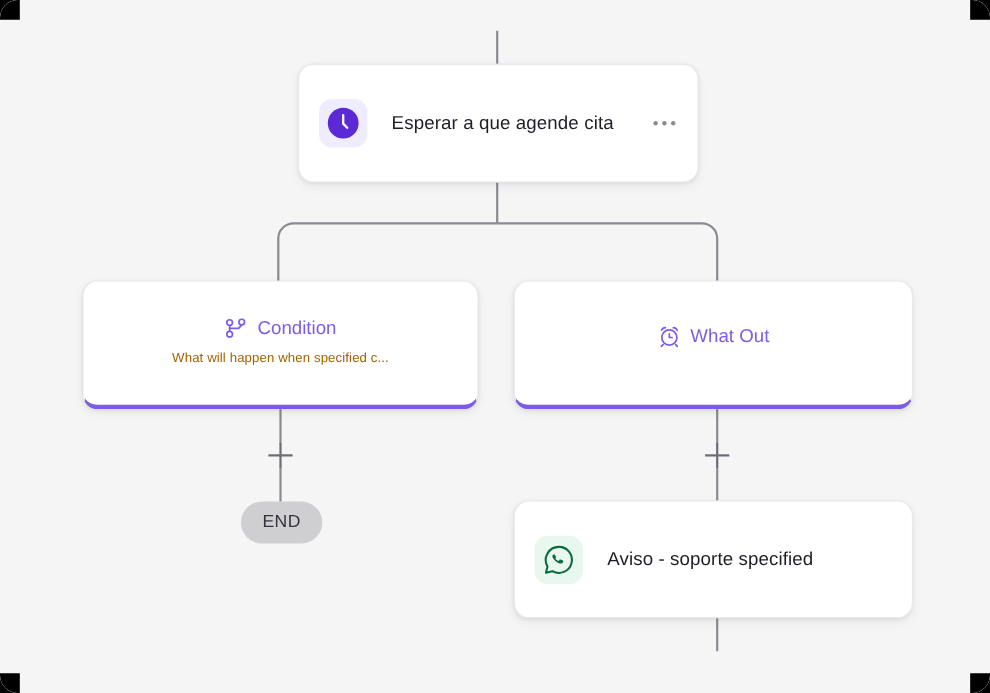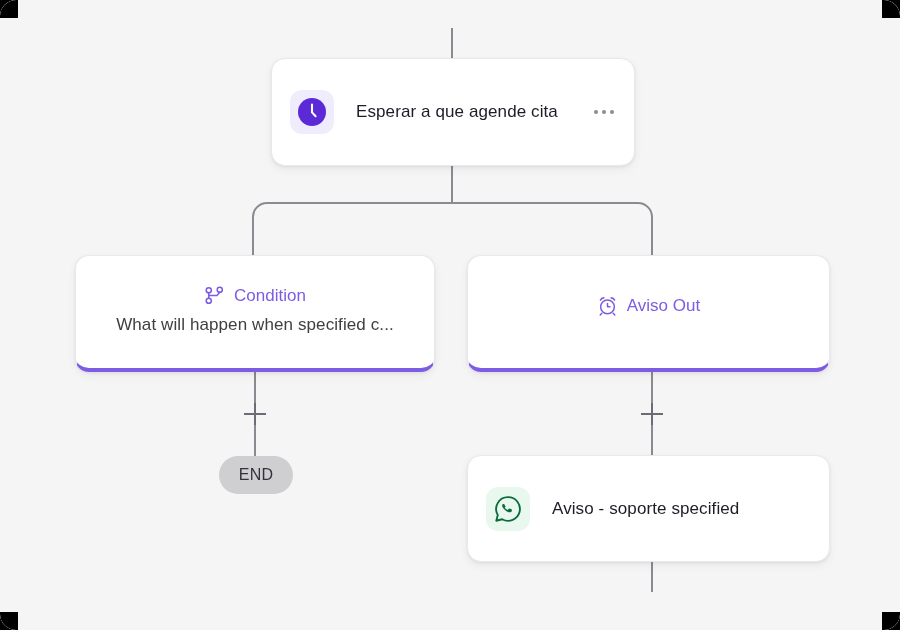--- a/index.html
+++ b/index.html
@@ -109,22 +109,22 @@
   .branch-head {
     display: flex;
     align-items: center;
     gap: 9px;
     color: #7d5ce4;
     font-size: 17px;
     margin-bottom: 9px;
   }
 
   .branch-sub {
-    font-size: 17px;
-    color: #404040;
+    font-size: 12px;
+    color: #a16207;
     letter-spacing: .1px;
     max-width: 92%;
     white-space: nowrap;
     overflow: hidden;
     text-overflow: ellipsis;
     text-align: center;
   }
 
   
   .end-pill {
@@ -238,21 +238,21 @@
       <svg width="21" height="21" viewBox="0 0 22 22">
         <g fill="none" stroke="#7d5ce4" stroke-width="1.6" stroke-linecap="round" stroke-linejoin="round">
           <circle cx="11" cy="12.4" r="7.2"></circle>
           <path d="M11 8.8 L11 12.4 L13.6 12.4"></path>
           <path d="M3.6 5.4 A4 4 0 0 1 7.2 3.0"></path>
           <path d="M18.4 5.4 A4 4 0 0 0 14.8 3.0"></path>
           <path d="M5.0 19.2 L3.4 20.9"></path>
           <path d="M17.0 19.2 L18.6 20.9"></path>
         </g>
       </svg>
-      <span>Aviso Out</span>
+      <span>What Out</span>
     </div>
 
   </div>
 
   <div class="plus-btn" style="left:244px; top:403px;"></div>
   <div class="plus-btn" style="left:641px; top:403px;"></div>
 
   <div class="end-pill" style="left:219px; top:456px; width:74px; height:38px;align-items:center;">
     <span>END</span>
   </div>

